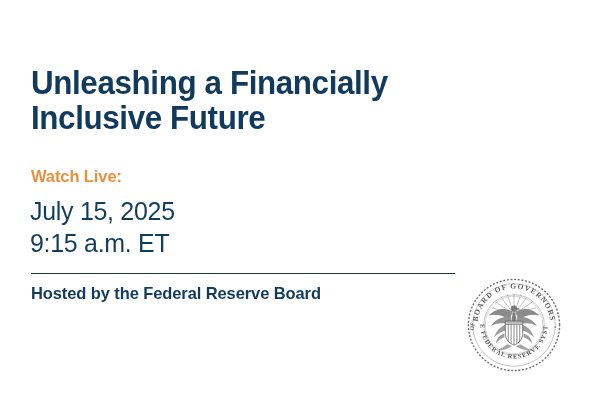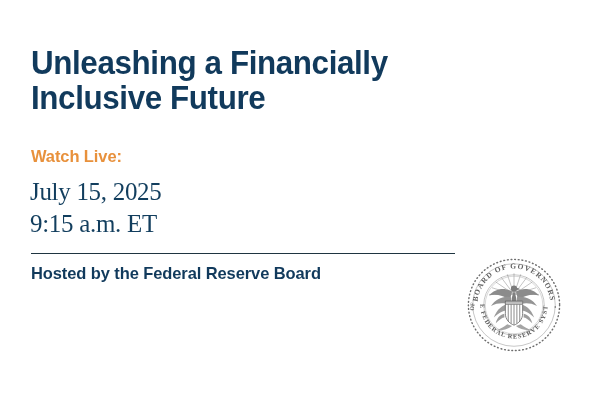--- a/index.html
+++ b/index.html
@@ -12,20 +12,21 @@
     background: #ffffff;
     font-family: "Liberation Sans", sans-serif;
     overflow: hidden;
     position: relative;
   }
 
   .promo-card {
     position: absolute;
     inset: 0;
     background: #ffffff;
+    margin-top: 20px;
   }
 
   .title-block {
     position: absolute;
     left: 31px;
     top: 46px;
     width: 470px;
   }
   .title-line {
     font-size: 33px;
@@ -47,21 +48,20 @@
     letter-spacing: -0.1px;
     color: #E8913C;
     transform: scaleX(0.97);
     transform-origin: left center;
   }
 
   .datetime-block {
     position: absolute;
     left: 30px;
     top: 176px;
-    font-family: Liberation Serif, serif;
   }
   .datetime-line {
     font-size: 26px;
     font-weight: 400;
     line-height: 1.22;
     letter-spacing: -0.3px;
     color: #123E5E;
     white-space: nowrap;
     transform: scaleX(0.96);
     transform-origin: left center;

